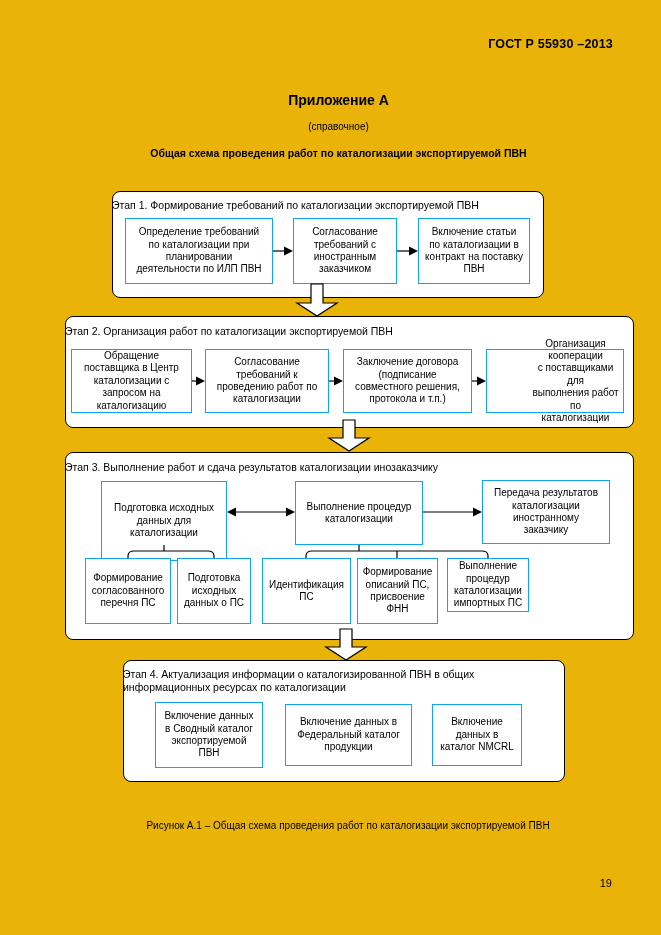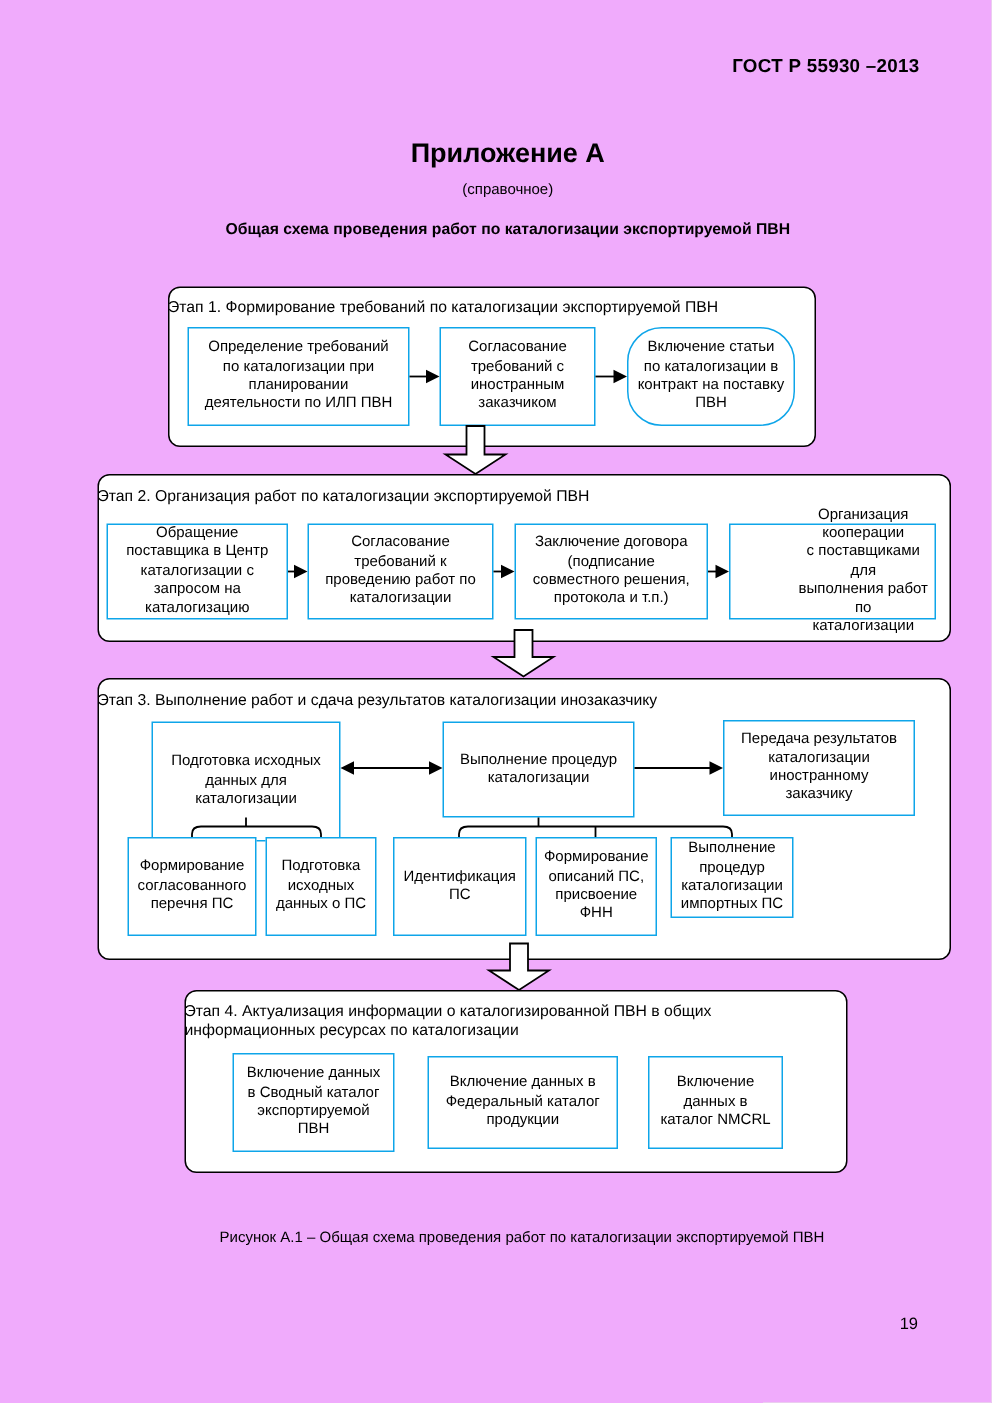--- a/index.html
+++ b/index.html
@@ -1,24 +1,24 @@
 <!DOCTYPE html>
 <html><head>
 <meta charset="utf-8">
 <style>
   html,body{margin:0;padding:0;background:#e8e8e8;}
   #page{
     position:relative;width:661px;height:935px;margin:0 auto;
-    background:#f0abfc;color:#000000;overflow:hidden;
+    background:#eab308;color:#000000;overflow:hidden;
     font-family:"Liberation Sans","DejaVu Sans",sans-serif;
   }
   .abs{position:absolute;}
   .doc-number{font-weight:bold;font-size:12.5px;letter-spacing:.2px;}
   .center-line{position:absolute;text-align:center;}
-  .appendix-title{font-weight:bold;font-size:18px;}
+  .appendix-title{font-weight:bold;font-size:14px;}
   .appendix-note{font-size:10px;}
   .diagram-title{font-weight:bold;font-size:10.5px;}
   .container{
     position:absolute;border:1.5px solid #000;border-radius:8px;background:#fff;
   }
   .stage-label{
     position:absolute;text-align:left;font-size:10.5px;line-height:13px;
     white-space:pre-line;
   }
   .box{
@@ -47,21 +47,21 @@
   <div class="container" style="left:112px;top:191px;width:430px;height:105px;"></div>
   <div class="stage-label" style="left:112px;top:199px;width:430px;">Этап 1. Формирование требований по каталогизации экспортируемой ПВН</div>
   <div class="box" style="left:125px;top:218px;width:148px;height:66px;">Определение требований
 по каталогизации при
 планировании
 деятельности по ИЛП ПВН</div>
   <div class="box" style="left:293px;top:218px;width:104px;height:66px;">Согласование
 требований с
 иностранным
 заказчиком</div>
-  <div class="box" style="left:418px;top:218px;width:112px;height:66px;border-radius:23px;">Включение статьи
+  <div class="box" style="left:418px;top:218px;width:112px;height:66px;">Включение статьи
 по каталогизации в
 контракт на поставку
 ПВН</div>
 
   <div class="container" style="left:65px;top:316px;width:567px;height:110px;"></div>
   <div class="stage-label" style="left:65px;top:325px;width:567px;">Этап 2. Организация работ по каталогизации экспортируемой ПВН</div>
   <div class="box" style="left:71px;top:349px;width:121px;height:64px;">Обращение
 поставщика в Центр
 каталогизации с
 запросом на

